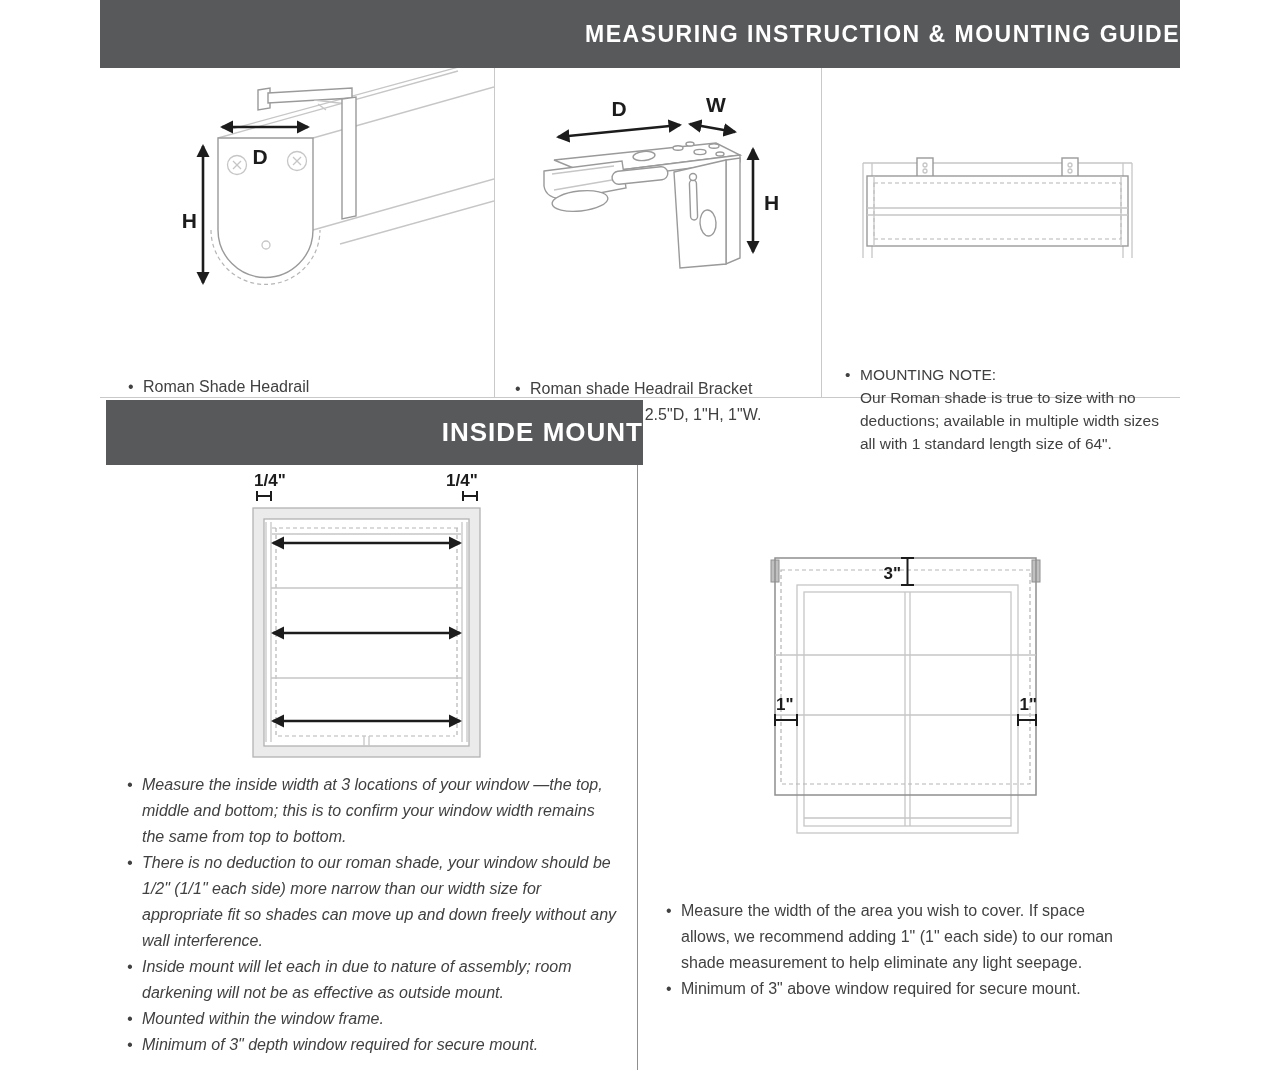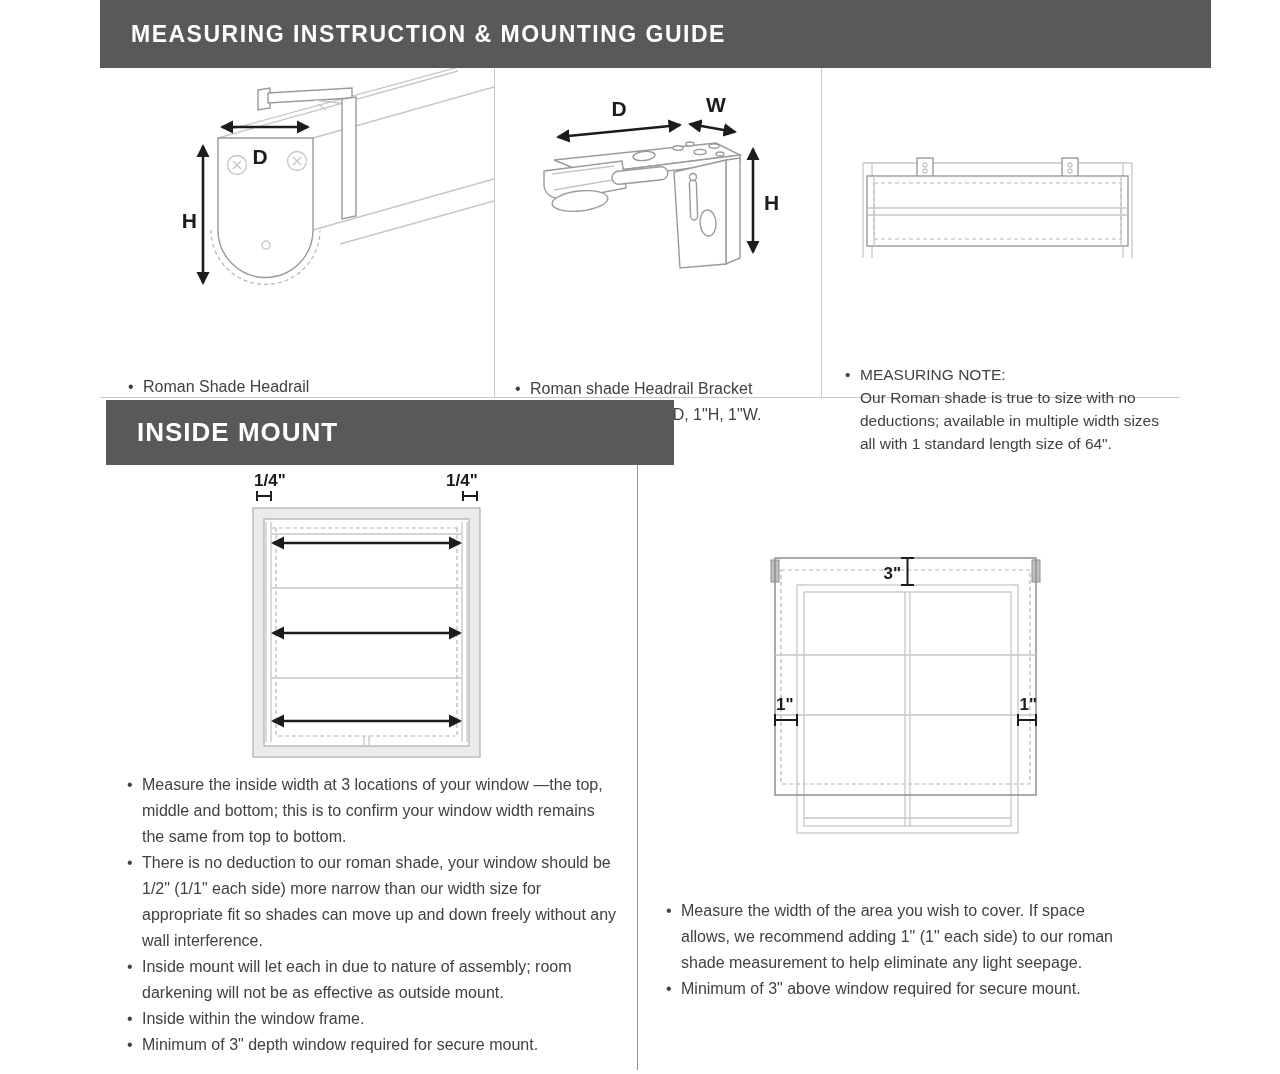--- a/index.html
+++ b/index.html
@@ -1,19 +1,19 @@
 <!DOCTYPE html>
 <html><head>
 <meta charset="utf-8">
 <style>
   html,body{margin:0;padding:0;background:#ffffff;}
   .canvas{position:relative;width:1280px;height:1074px;background:#ffffff;overflow:hidden;
           font-family:"Liberation Sans", sans-serif;}
   .content{position:absolute;left:100px;top:0;width:1080px;height:1074px;}
-  .bar{position:absolute;background:#58595B;color:#ffffff;display:flex;align-items:center;justify-content:flex-start;padding-left:31px;}
+  .bar{position:absolute;background:#58595B;color:#ffffff;display:flex;align-items:center;justify-content:flex-end;}
   .bar.main{left:0;top:0;width:1080px;height:68px;font-size:23px;font-weight:bold;letter-spacing:1.5px;}
   .bar.section{top:400px;height:65px;font-size:26px;font-weight:bold;letter-spacing:1px;margin-left:6px;}
   .bar.left-sec{left:0;width:537px;}
   .bar.right-sec{left:540px;width:540px;}
   .vline{position:absolute;background:#c9c9c9;width:1px;}
   .hline{position:absolute;background:#c9c9c9;height:1px;}
   .col-divider{position:absolute;left:537px;top:465px;width:1px;height:605px;background:#8f8f8f;}
   .panel{position:absolute;top:68px;height:329px;}
   .panel svg{position:absolute;left:0;top:0;}
   .note,.blist{position:absolute;color:#414142;font-size:16px;line-height:26px;margin:0;padding:0;list-style:none;}
@@ -142,21 +142,21 @@
           <rect x="46" y="108" width="261" height="70" class="art" stroke-width="1.5"></rect>
           <rect x="53" y="115" width="247" height="56" class="dash"></rect>
           <line x1="53" y1="108" x2="53" y2="178" class="artl"></line>
           <line x1="300" y1="108" x2="300" y2="178" class="artl"></line>
           <line x1="46" y1="140" x2="307" y2="140" class="artl" stroke="#9a9a9a"></line>
           <line x1="46" y1="147" x2="307" y2="147" class="artl" stroke="#9a9a9a"></line>
         </g>
       </svg>
       <ul class="note note-small" style="left:24px;top:295px;width:322px;">
         <li>
-          <div>MEASURING NOTE:</div>
+          <div>MOUNTING NOTE:</div>
           <div>Our Roman shade is true to size with no deductions; available in multiple width sizes all with 1 standard length size of 64".</div>
         </li>
       </ul>
     </div>
 
     <div class="bar section left-sec">
       <span>INSIDE MOUNT</span>
     </div>
 
     <div class="col-divider"></div>
@@ -189,25 +189,25 @@
         <line x1="116" y1="266" x2="116" y2="276" class="artl"></line>
         <line x1="121" y1="266" x2="121" y2="276" class="artl"></line>
       </g>
       <g>
         <line x1="25" y1="73" x2="212" y2="73" class="dim" marker-start="url(#arr)" marker-end="url(#arr)"></line>
         <line x1="25" y1="163" x2="212" y2="163" class="dim" marker-start="url(#arr)" marker-end="url(#arr)"></line>
         <line x1="25" y1="251" x2="212" y2="251" class="dim" marker-start="url(#arr)" marker-end="url(#arr)"></line>
       </g>
     </svg>
 
-    <ul class="blist" style="left:27px;top:772px;width:492px;">
+    <ul class="blist" style="left:27px;top:772px;width:492px;font-style:italic;">
       <li>Measure the inside width at 3 locations of your window —the top, middle and bottom; this is to confirm your window width remains the same from top to bottom.</li>
       <li>There is no deduction to our roman shade, your window should be 1/2" (1/1" each side) more narrow than our width size for appropriate fit so shades can move up and down freely without any wall interference.</li>
       <li>Inside mount will let each in due to nature of assembly; room darkening will not be as effective as outside mount.</li>
-      <li>Inside within the window frame.</li>
+      <li>Mounted within the window frame.</li>
       <li>Minimum of 3" depth window required for secure mount.</li>
     </ul>
 
     <svg width="280" height="292" viewBox="0 0 280 292" style="position:absolute;left:668px;top:548px;">
       <g>
         <rect x="29" y="37" width="221" height="248" class="artl"></rect>
         <rect x="36" y="44" width="207" height="234" class="artl"></rect>
         <line x1="137" y1="44" x2="137" y2="278" class="artl"></line>
         <line x1="142" y1="44" x2="142" y2="278" class="artl"></line>
         <line x1="36" y1="270" x2="243" y2="270" class="artl"></line>

